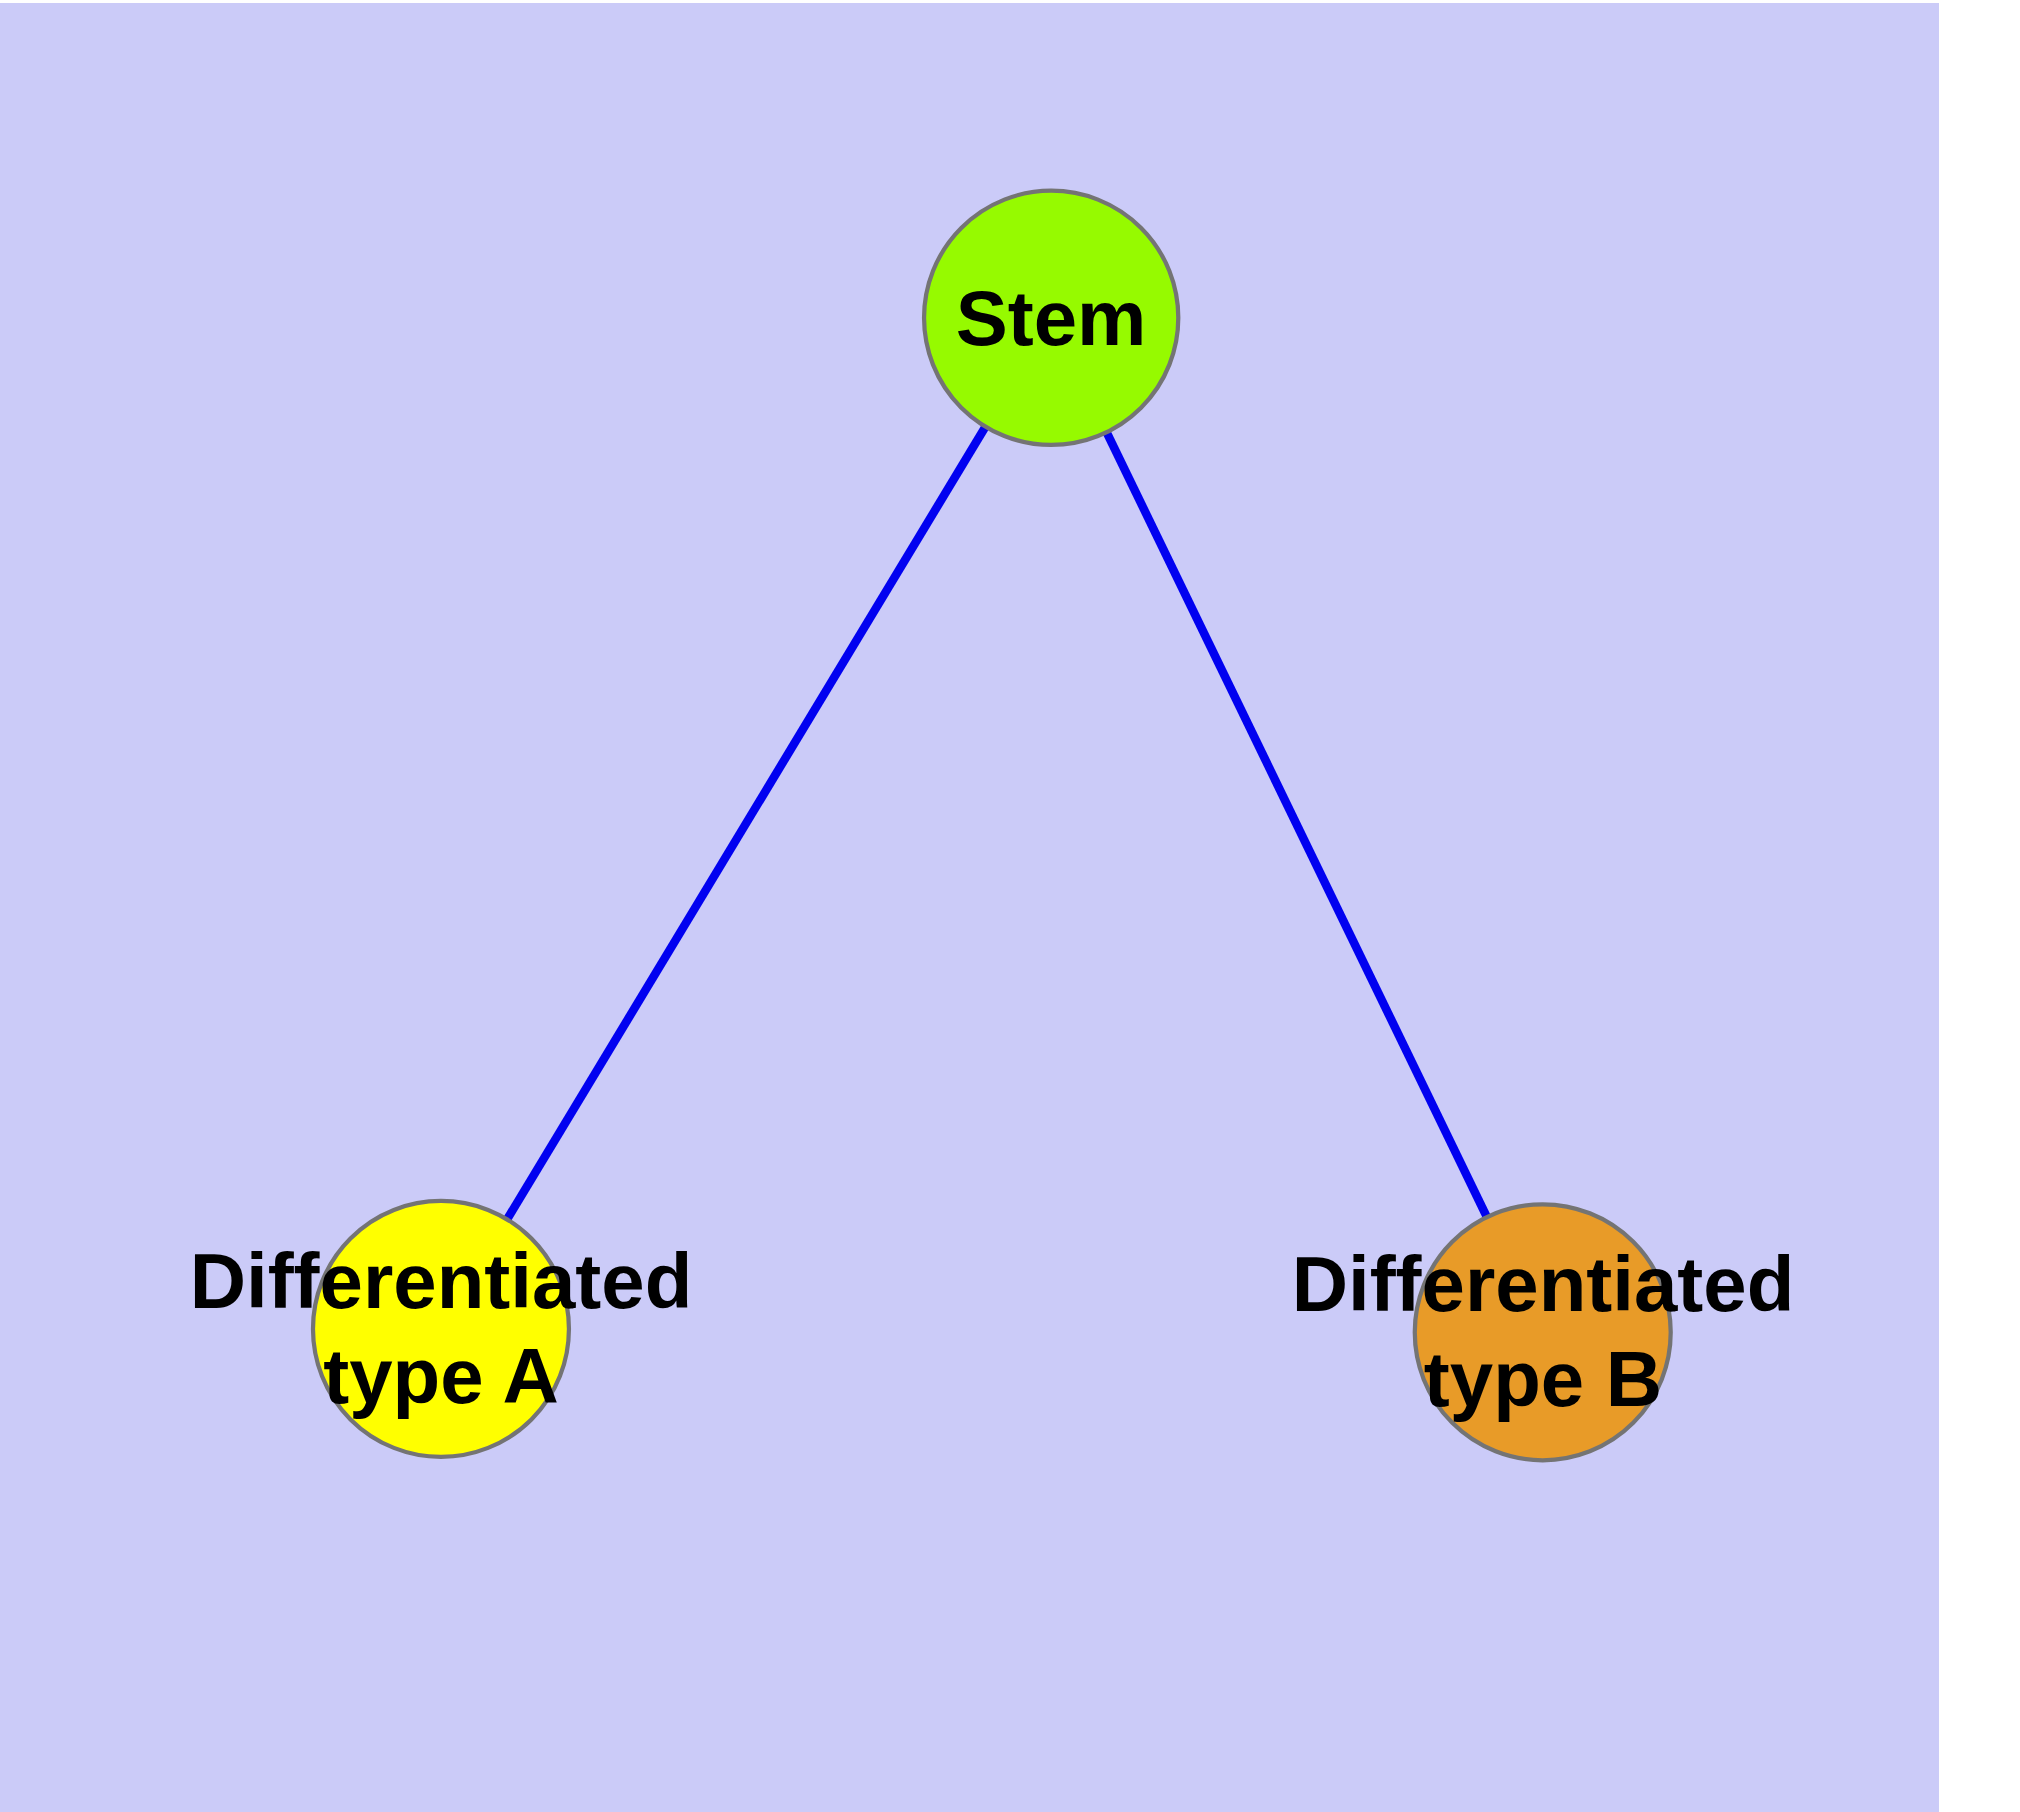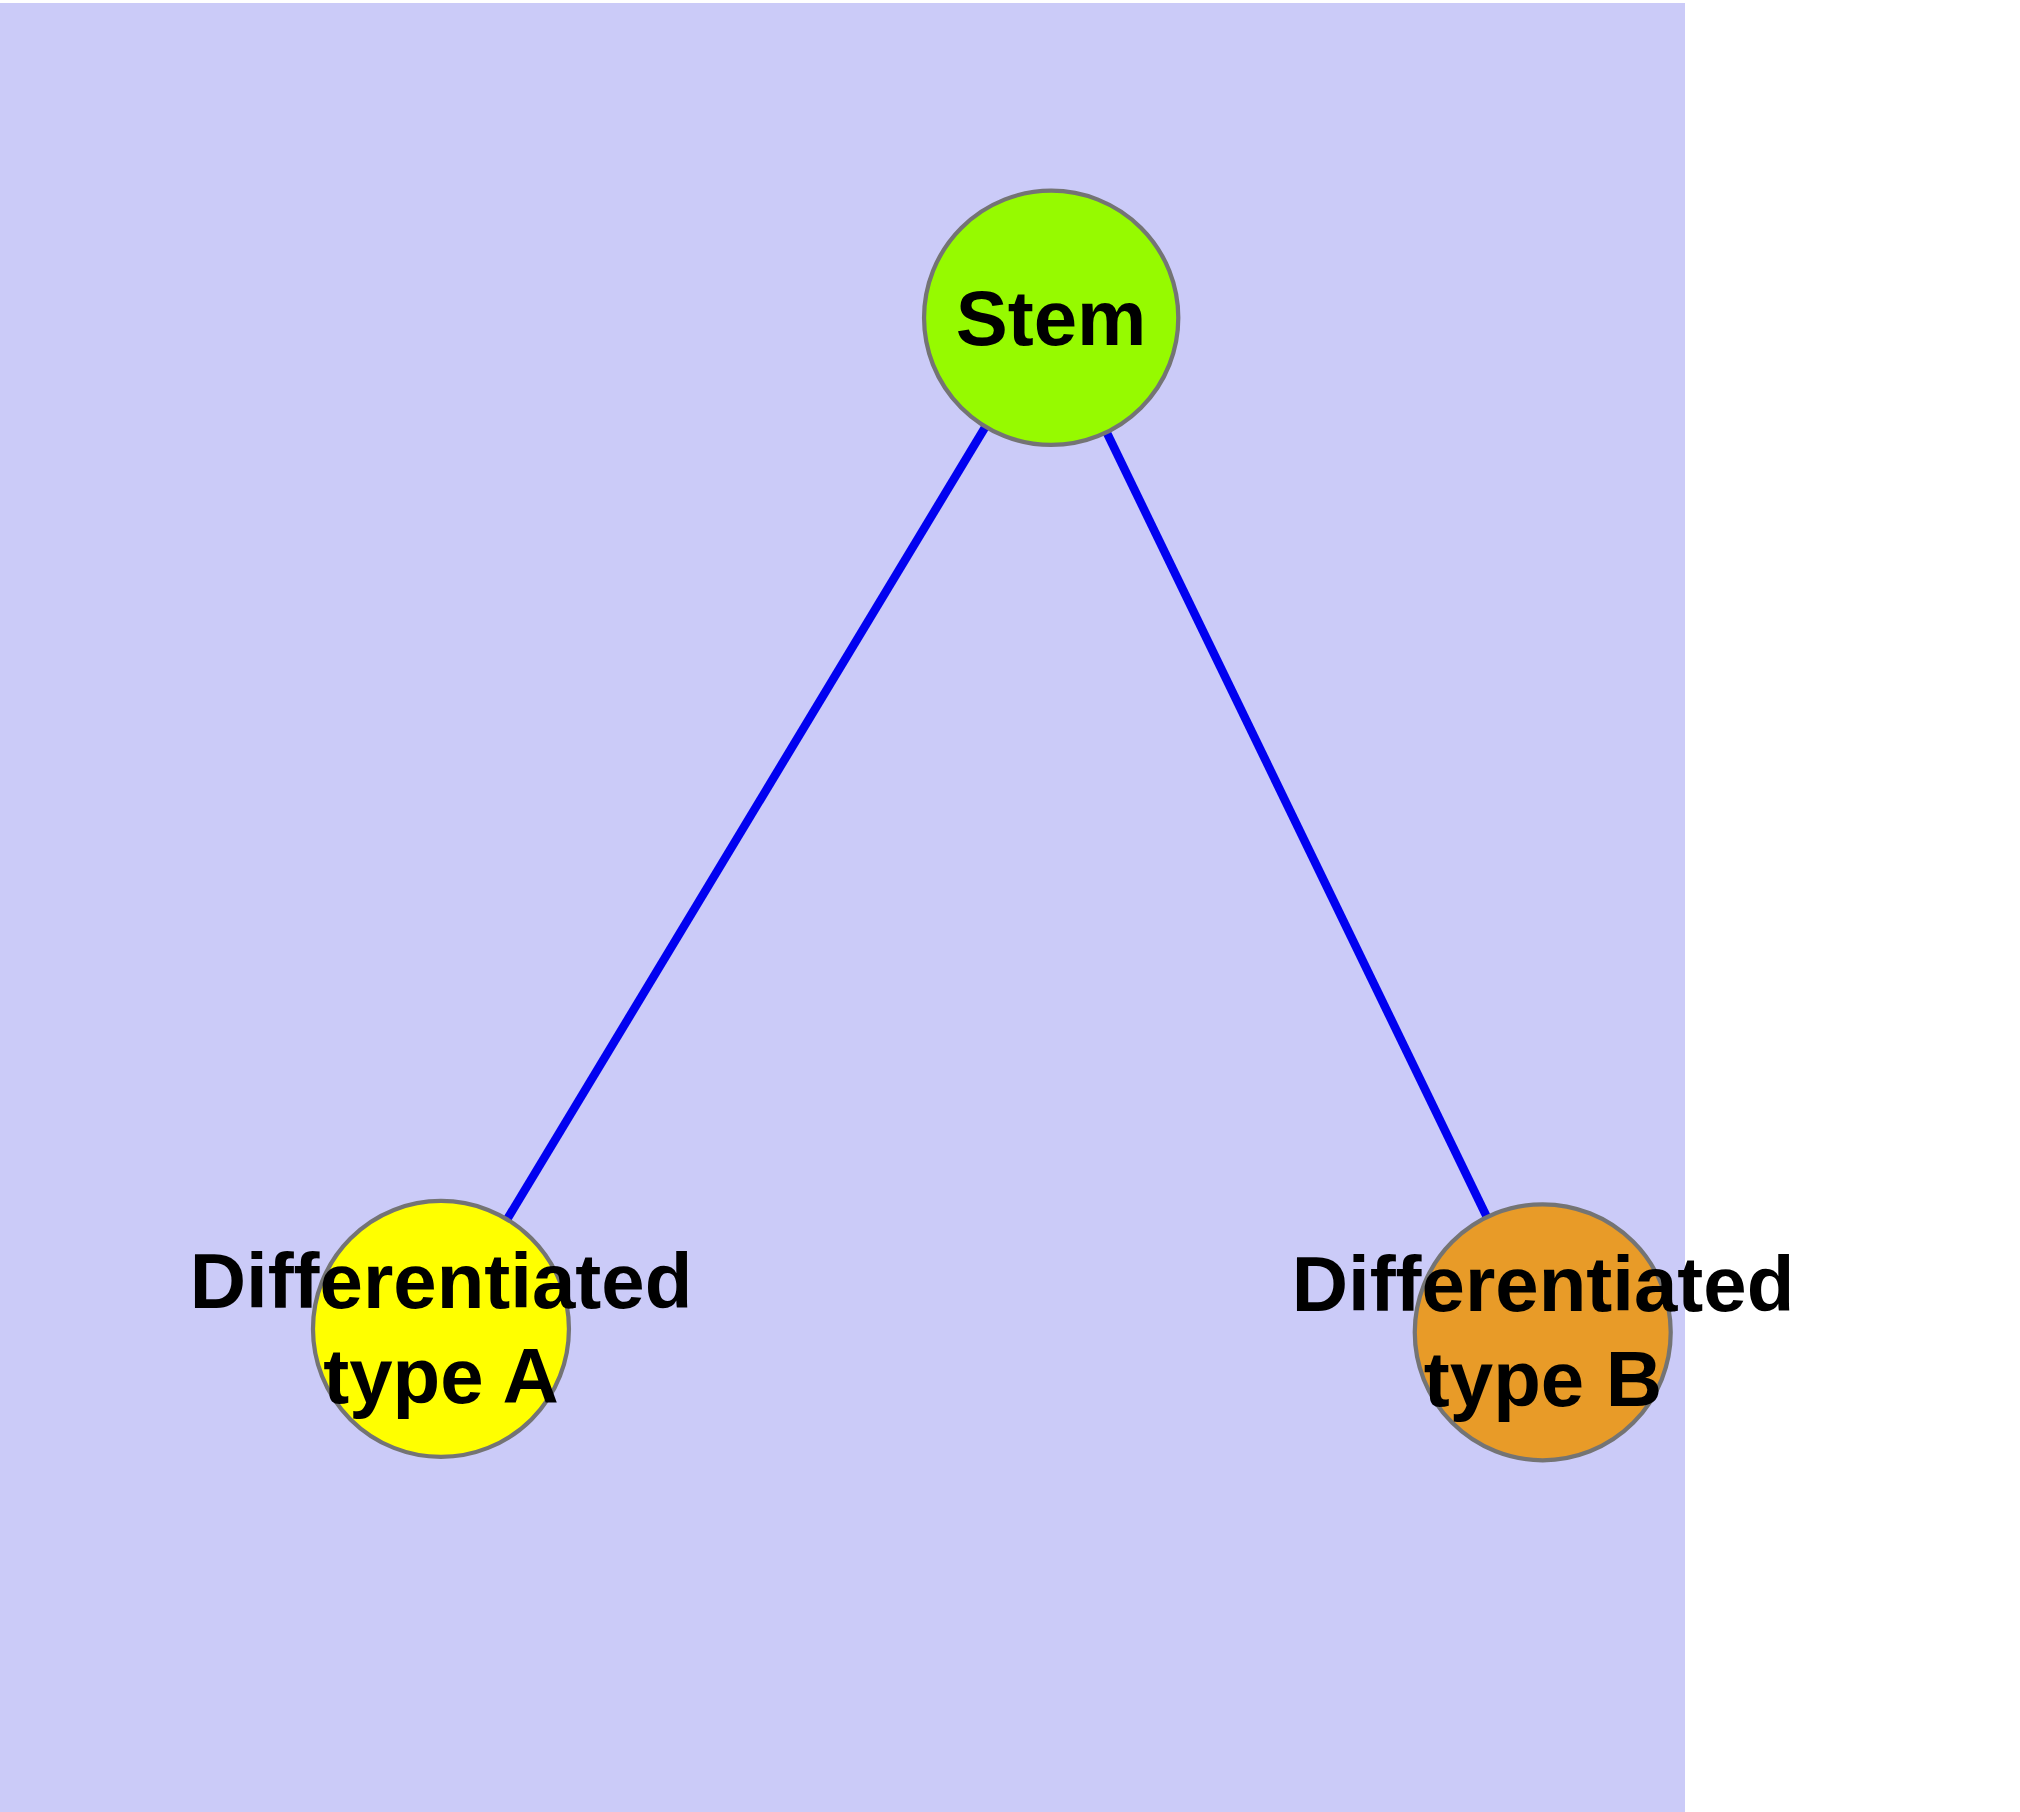--- a/index.html
+++ b/index.html
@@ -5,21 +5,21 @@
   html, body {
     margin: 0;
     padding: 0;
     background: #ffffff;
     width: 2021px;
     height: 1812px;
     overflow: hidden;
   }
   .canvas {
     position: relative;
-    width: 1685px;
+    width: 1939px;
     height: 1812px;
   }
   .top-strip {
     position: absolute;
     left: 0; top: 0;
     width: 100%;
     height: 2.5px;
     background: #ffffff;
     z-index: 3;
   }

